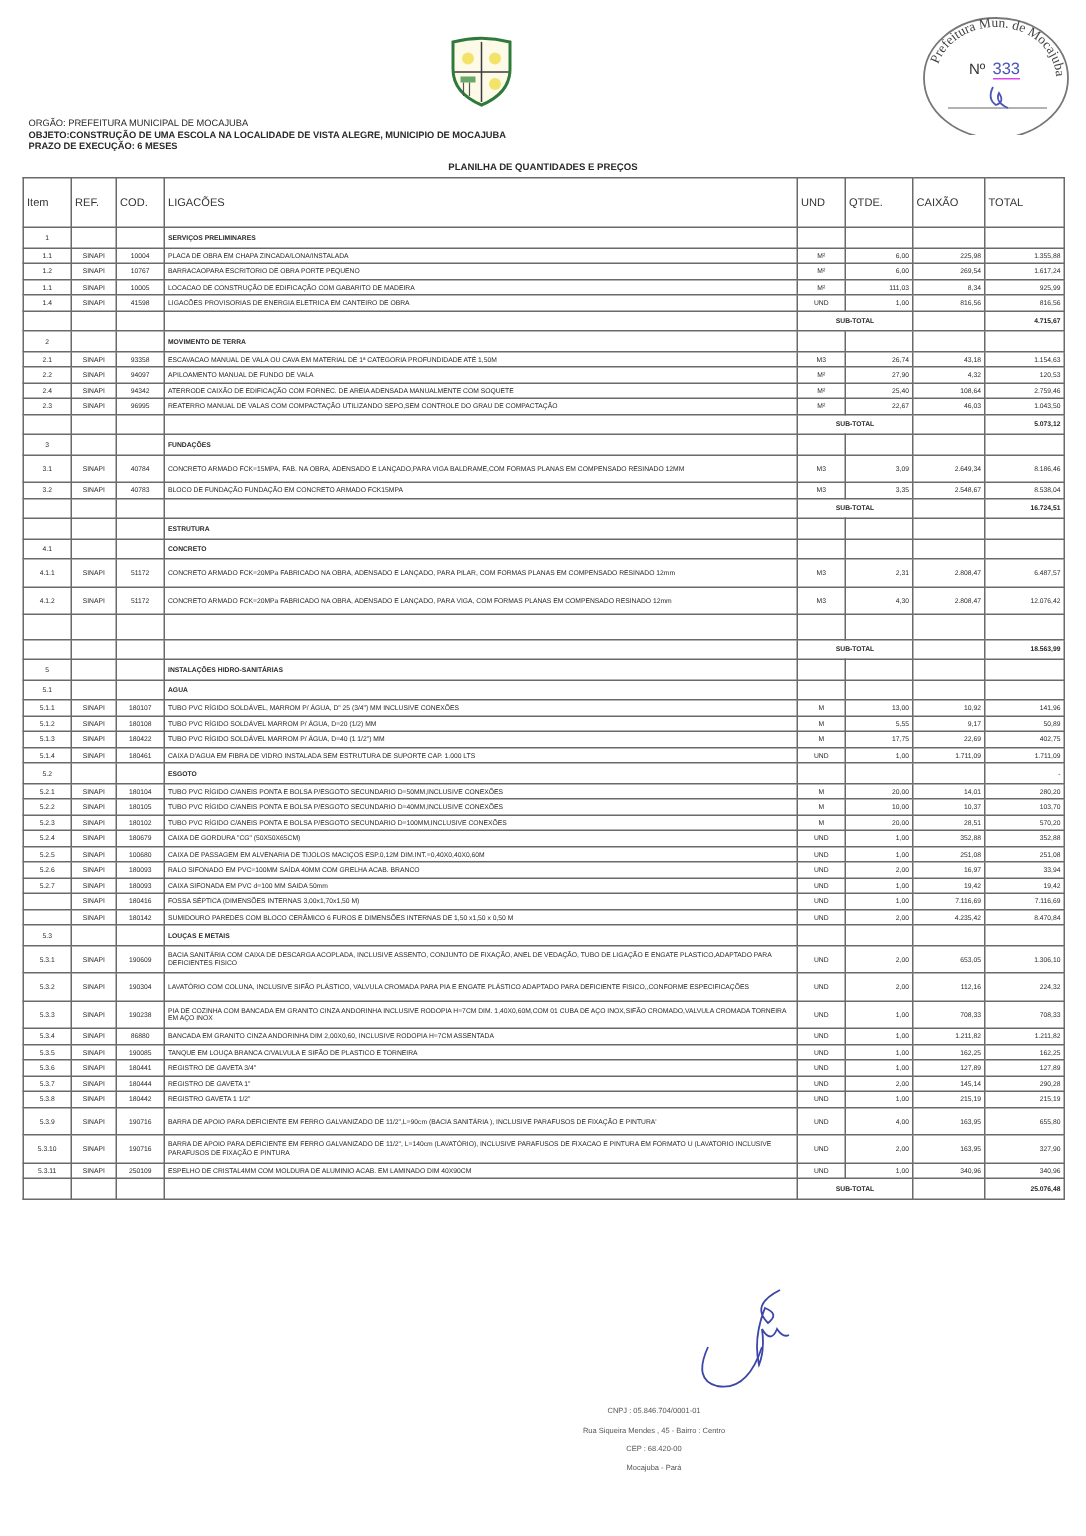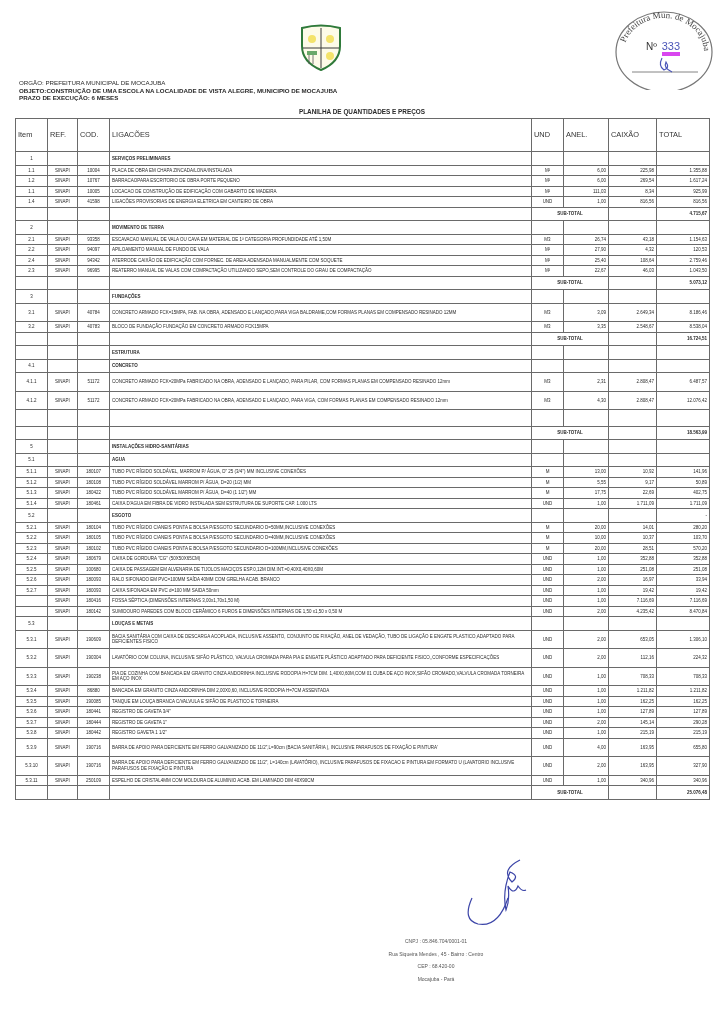--- a/index.html
+++ b/index.html
@@ -1,20 +1,20 @@
 <!DOCTYPE html>
 <html><head>
 <meta charset="utf-8">
 <style>
   html, body { margin: 0; padding: 0; background: #ffffff; }
   body { width: 724px; height: 1024px; position: relative; overflow: hidden; font-family: "Liberation Sans", sans-serif; color: #2a2a2a; }
   .crest { position: absolute; left: 299px; top: 24px; width: 44px; height: 48px; }
   .stamp { position: absolute; left: 614px; top: 6px; width: 100px; height: 84px; }
   .stamp-no { position: absolute; left: 646px; top: 40px; font-size: 10px; color: #333; }
-  .stamp-no span { color: #4a55b8; font-size: 11px; margin-left: 2px; border-bottom: 4px solid #d946ef; }
+  .stamp-no span { color: #4a55b8; font-size: 11px; margin-left: 2px; border-bottom: 1px solid #d946ef; }
   .header { position: absolute; left: 19px; top: 79px; font-size: 6.2px; line-height: 7.5px; }
   .header .l1 { font-weight: normal; }
   .header .l2, .header .l3 { font-weight: bold; }
   .sheet-title { position: absolute; left: 0; width: 724px; top: 108px; text-align: center; font-size: 6.4px; font-weight: bold; }
   table.grid { position: absolute; left: 15px; top: 118px; width: 694px; border-collapse: collapse; table-layout: fixed; }
   table.grid td, table.grid th { border: 0.8px solid #6a6a6a; font-size: 4.5px; padding: 0 2px; line-height: 5.3px; vertical-align: middle; overflow: hidden; }
   table.grid th { font-size: 7.4px; font-weight: normal; height: 32px; text-align: left; color: #333; }
   td.c { text-align: center; }
   td.r { text-align: right; }
   td.sect { font-weight: bold; }
@@ -72,21 +72,21 @@
       <col style="width:48px">
       <col style="width:53px">
   </colgroup>
   <thead>
     <tr>
       <th>Item</th>
       <th>REF.</th>
       <th>COD.</th>
       <th>LIGACÕES</th>
       <th>UND</th>
-      <th>ANEL.</th>
+      <th>QTDE.</th>
       <th>CAIXÃO</th>
       <th>TOTAL</th>
     </tr>
   </thead>
   <tbody id="tbody">
       <tr class="h13">
         <td class="c">1</td>
         <td></td>
         <td></td>
         <td class="sect">SERVIÇOS PRELIMINARES</td>

